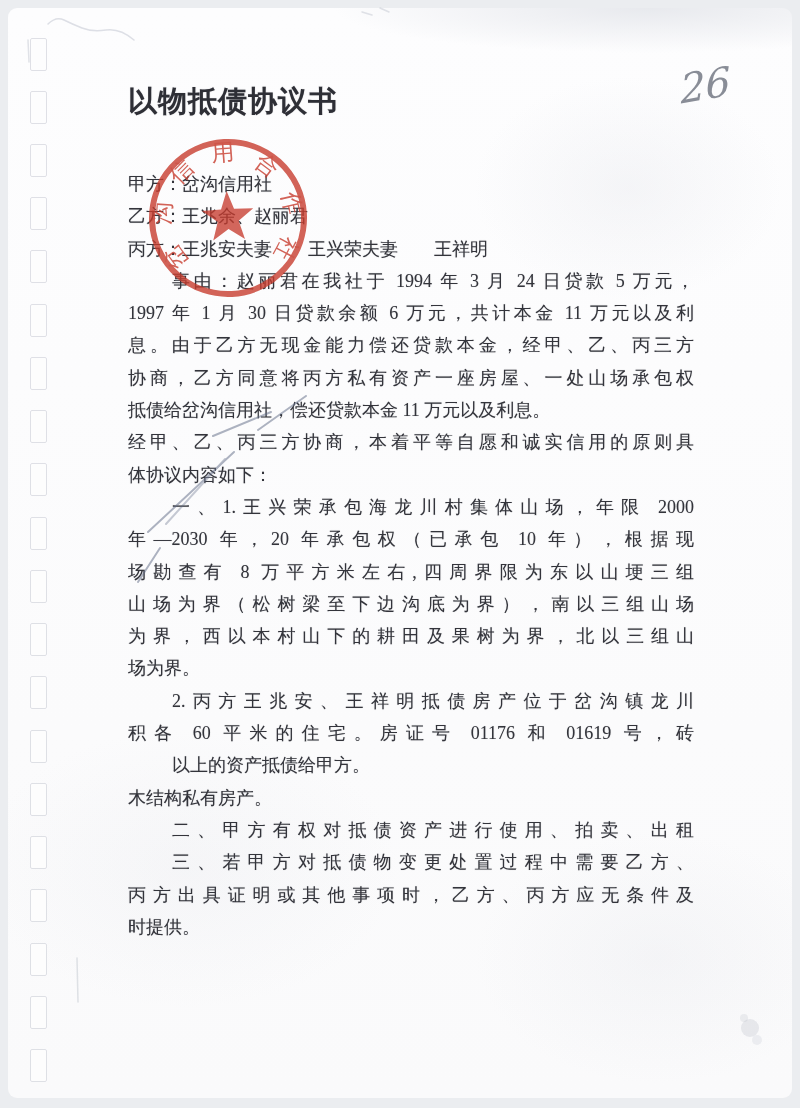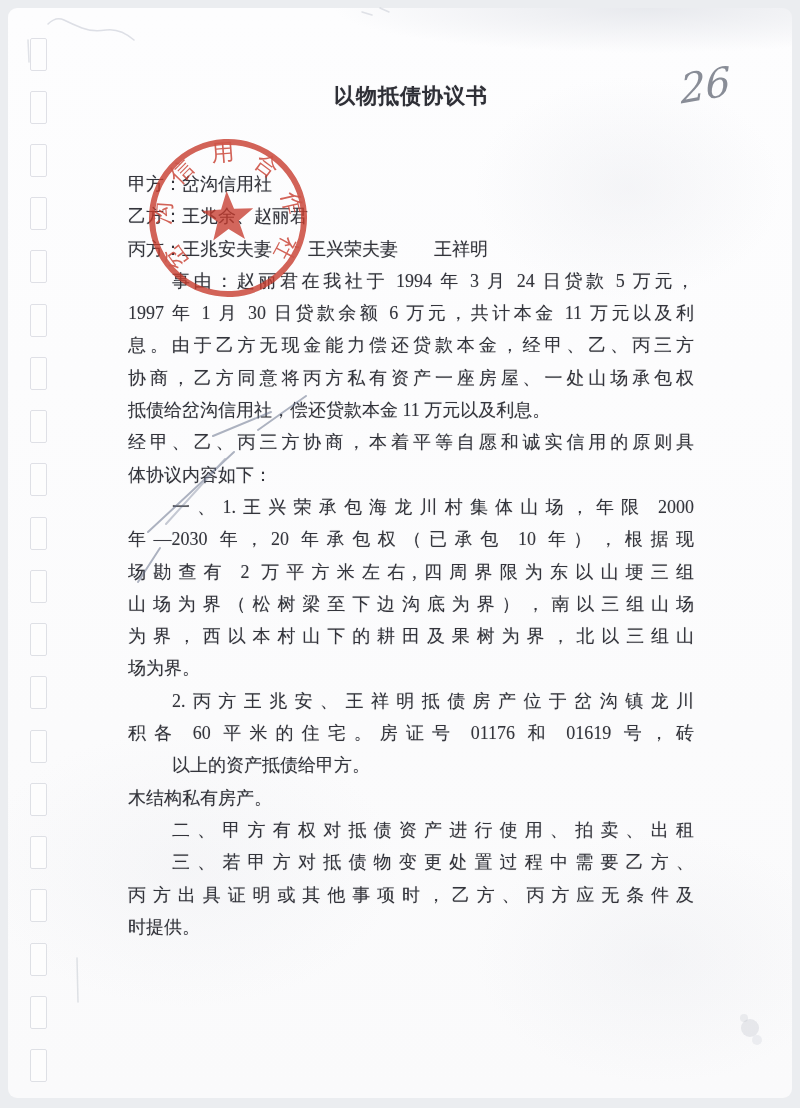--- a/index.html
+++ b/index.html
@@ -17,21 +17,21 @@
       radial-gradient(260px 180px at 650px 950px, rgba(222,224,230,.24), transparent 70%),
       radial-gradient(420px 60px at 640px 0px, rgba(214,217,224,.55), transparent 75%),
       linear-gradient(#fdfdfe,#fafafb);
   }
   .hole{
     position:absolute;left:30px;width:15px;height:31px;
     border:1.5px solid #dadce2;border-radius:2px;background:#fefefe;opacity:.85;
   }
   .title{
     position:absolute;left:128px;top:82px;width:566px;
-    text-align:center;font-size:21px;font-weight:600;color:#2e2f36;
+    text-align:left;font-size:29px;font-weight:600;color:#2e2f36;
     letter-spacing:1px;text-shadow:0 0 1px rgba(46,47,54,.35);
   }
   .doc-body{
     position:absolute;left:128px;top:168px;width:566px;
     font-size:18px;color:#33343b;
     text-shadow:0 0 1px rgba(51,52,59,.3);
   }
   .line{display:block;height:32.3px;line-height:32.3px;white-space:nowrap;}
   .line.j{white-space:normal;text-align:justify;text-align-last:justify;overflow:hidden;}
   .line.ind{text-indent:44px;}
@@ -82,21 +82,21 @@
   <span class="line">丙方：王兆安夫妻　　王兴荣夫妻　　王祥明</span>
   <span class="line ind j">事由：赵丽君在我社于 1994 年 3 月 24 日贷款 5 万元，</span>
   <span class="line j">1997 年 1 月 30 日贷款余额 6 万元，共计本金 11 万元以及利</span>
   <span class="line j">息。由于乙方无现金能力偿还贷款本金，经甲、乙、丙三方</span>
   <span class="line j">协商，乙方同意将丙方私有资产一座房屋、一处山场承包权</span>
   <span class="line">抵债给岔沟信用社，偿还贷款本金 11 万元以及利息。</span>
   <span class="line j">经甲、乙、丙三方协商，本着平等自愿和诚实信用的原则具</span>
   <span class="line">体协议内容如下：</span>
   <span class="line ind j">一、1.王兴荣承包海龙川村集体山场，年限 2000</span>
   <span class="line j">年—2030 年，20 年承包权（已承包 10 年），根据现</span>
-  <span class="line j">场勘查有 2 万平方米左右,四周界限为东以山埂三组</span>
+  <span class="line j">场勘查有 8 万平方米左右,四周界限为东以山埂三组</span>
   <span class="line j">山场为界（松树梁至下边沟底为界），南以三组山场</span>
   <span class="line j">为界，西以本村山下的耕田及果树为界，北以三组山</span>
   <span class="line">场为界。</span>
   <span class="line ind j">2.丙方王兆安、王祥明抵债房产位于岔沟镇龙川</span>
   <span class="line j">积各 60 平米的住宅。房证号 01176 和 01619 号，砖</span>
   <span class="line ind">以上的资产抵债给甲方。</span>
   <span class="line">木结构私有房产。</span>
   <span class="line ind j">二、甲方有权对抵债资产进行使用、拍卖、出租</span>
   <span class="line ind j">三、若甲方对抵债物变更处置过程中需要乙方、</span>
   <span class="line j">丙方出具证明或其他事项时，乙方、丙方应无条件及</span>

